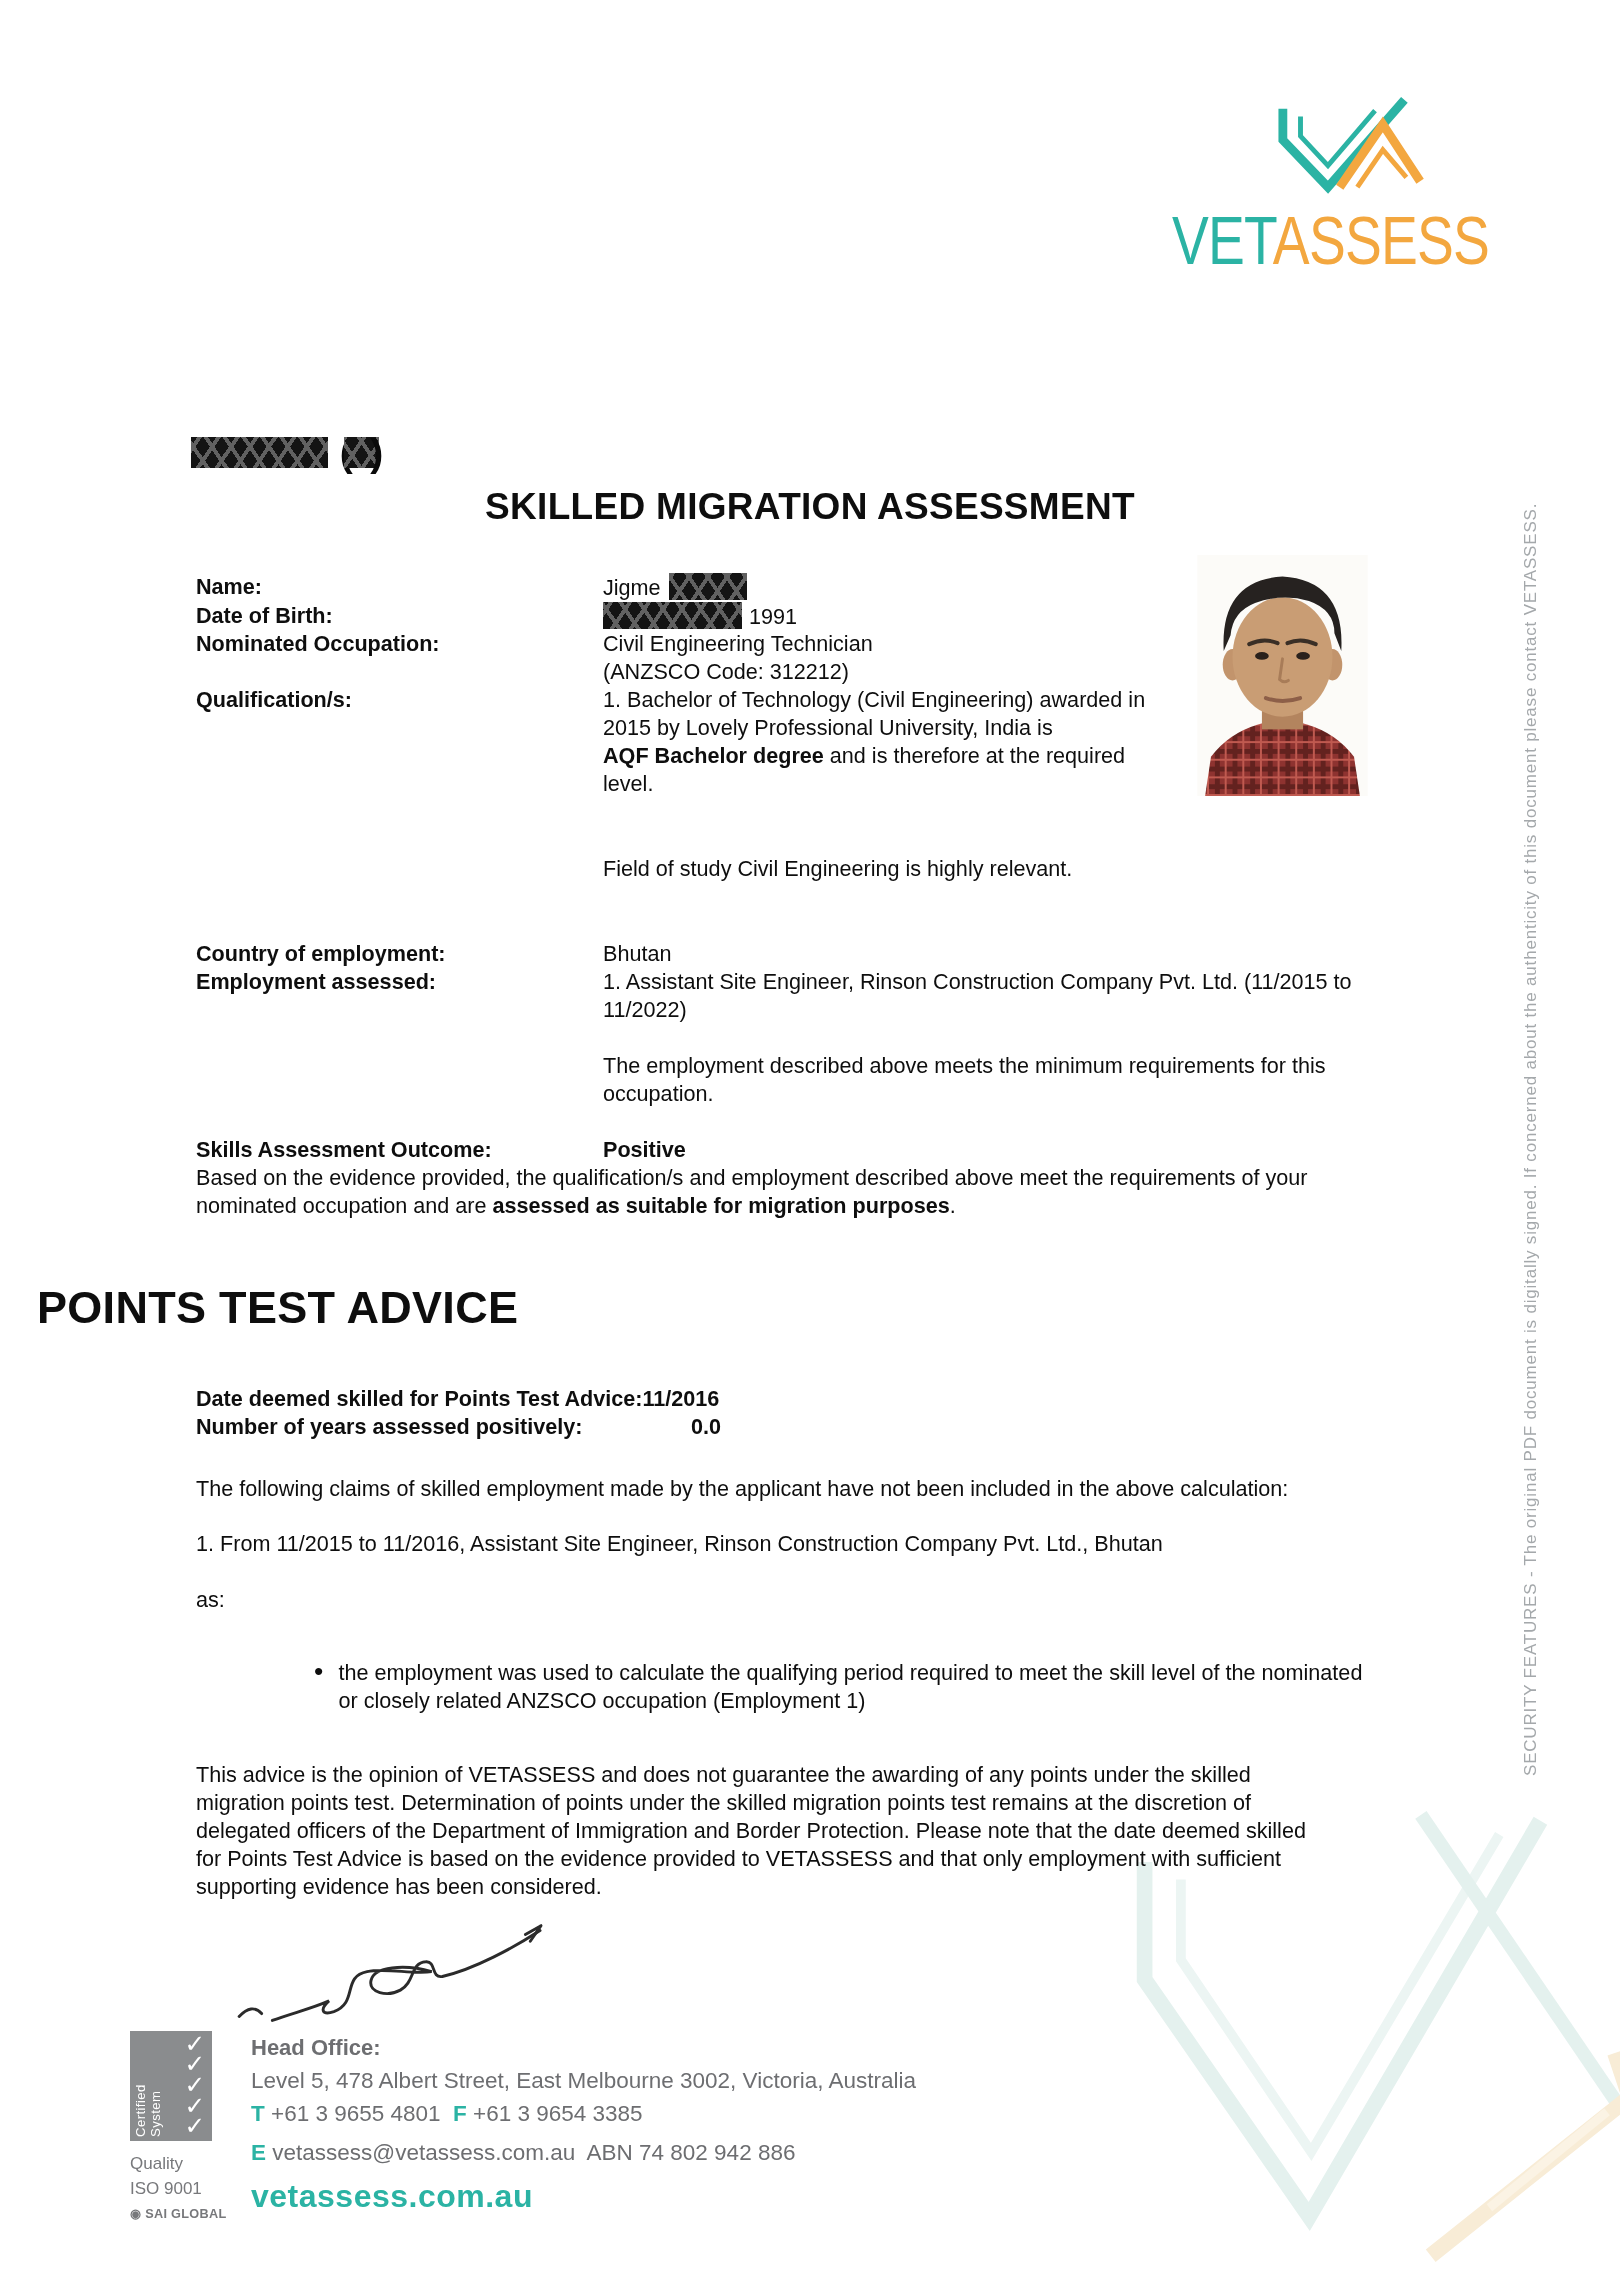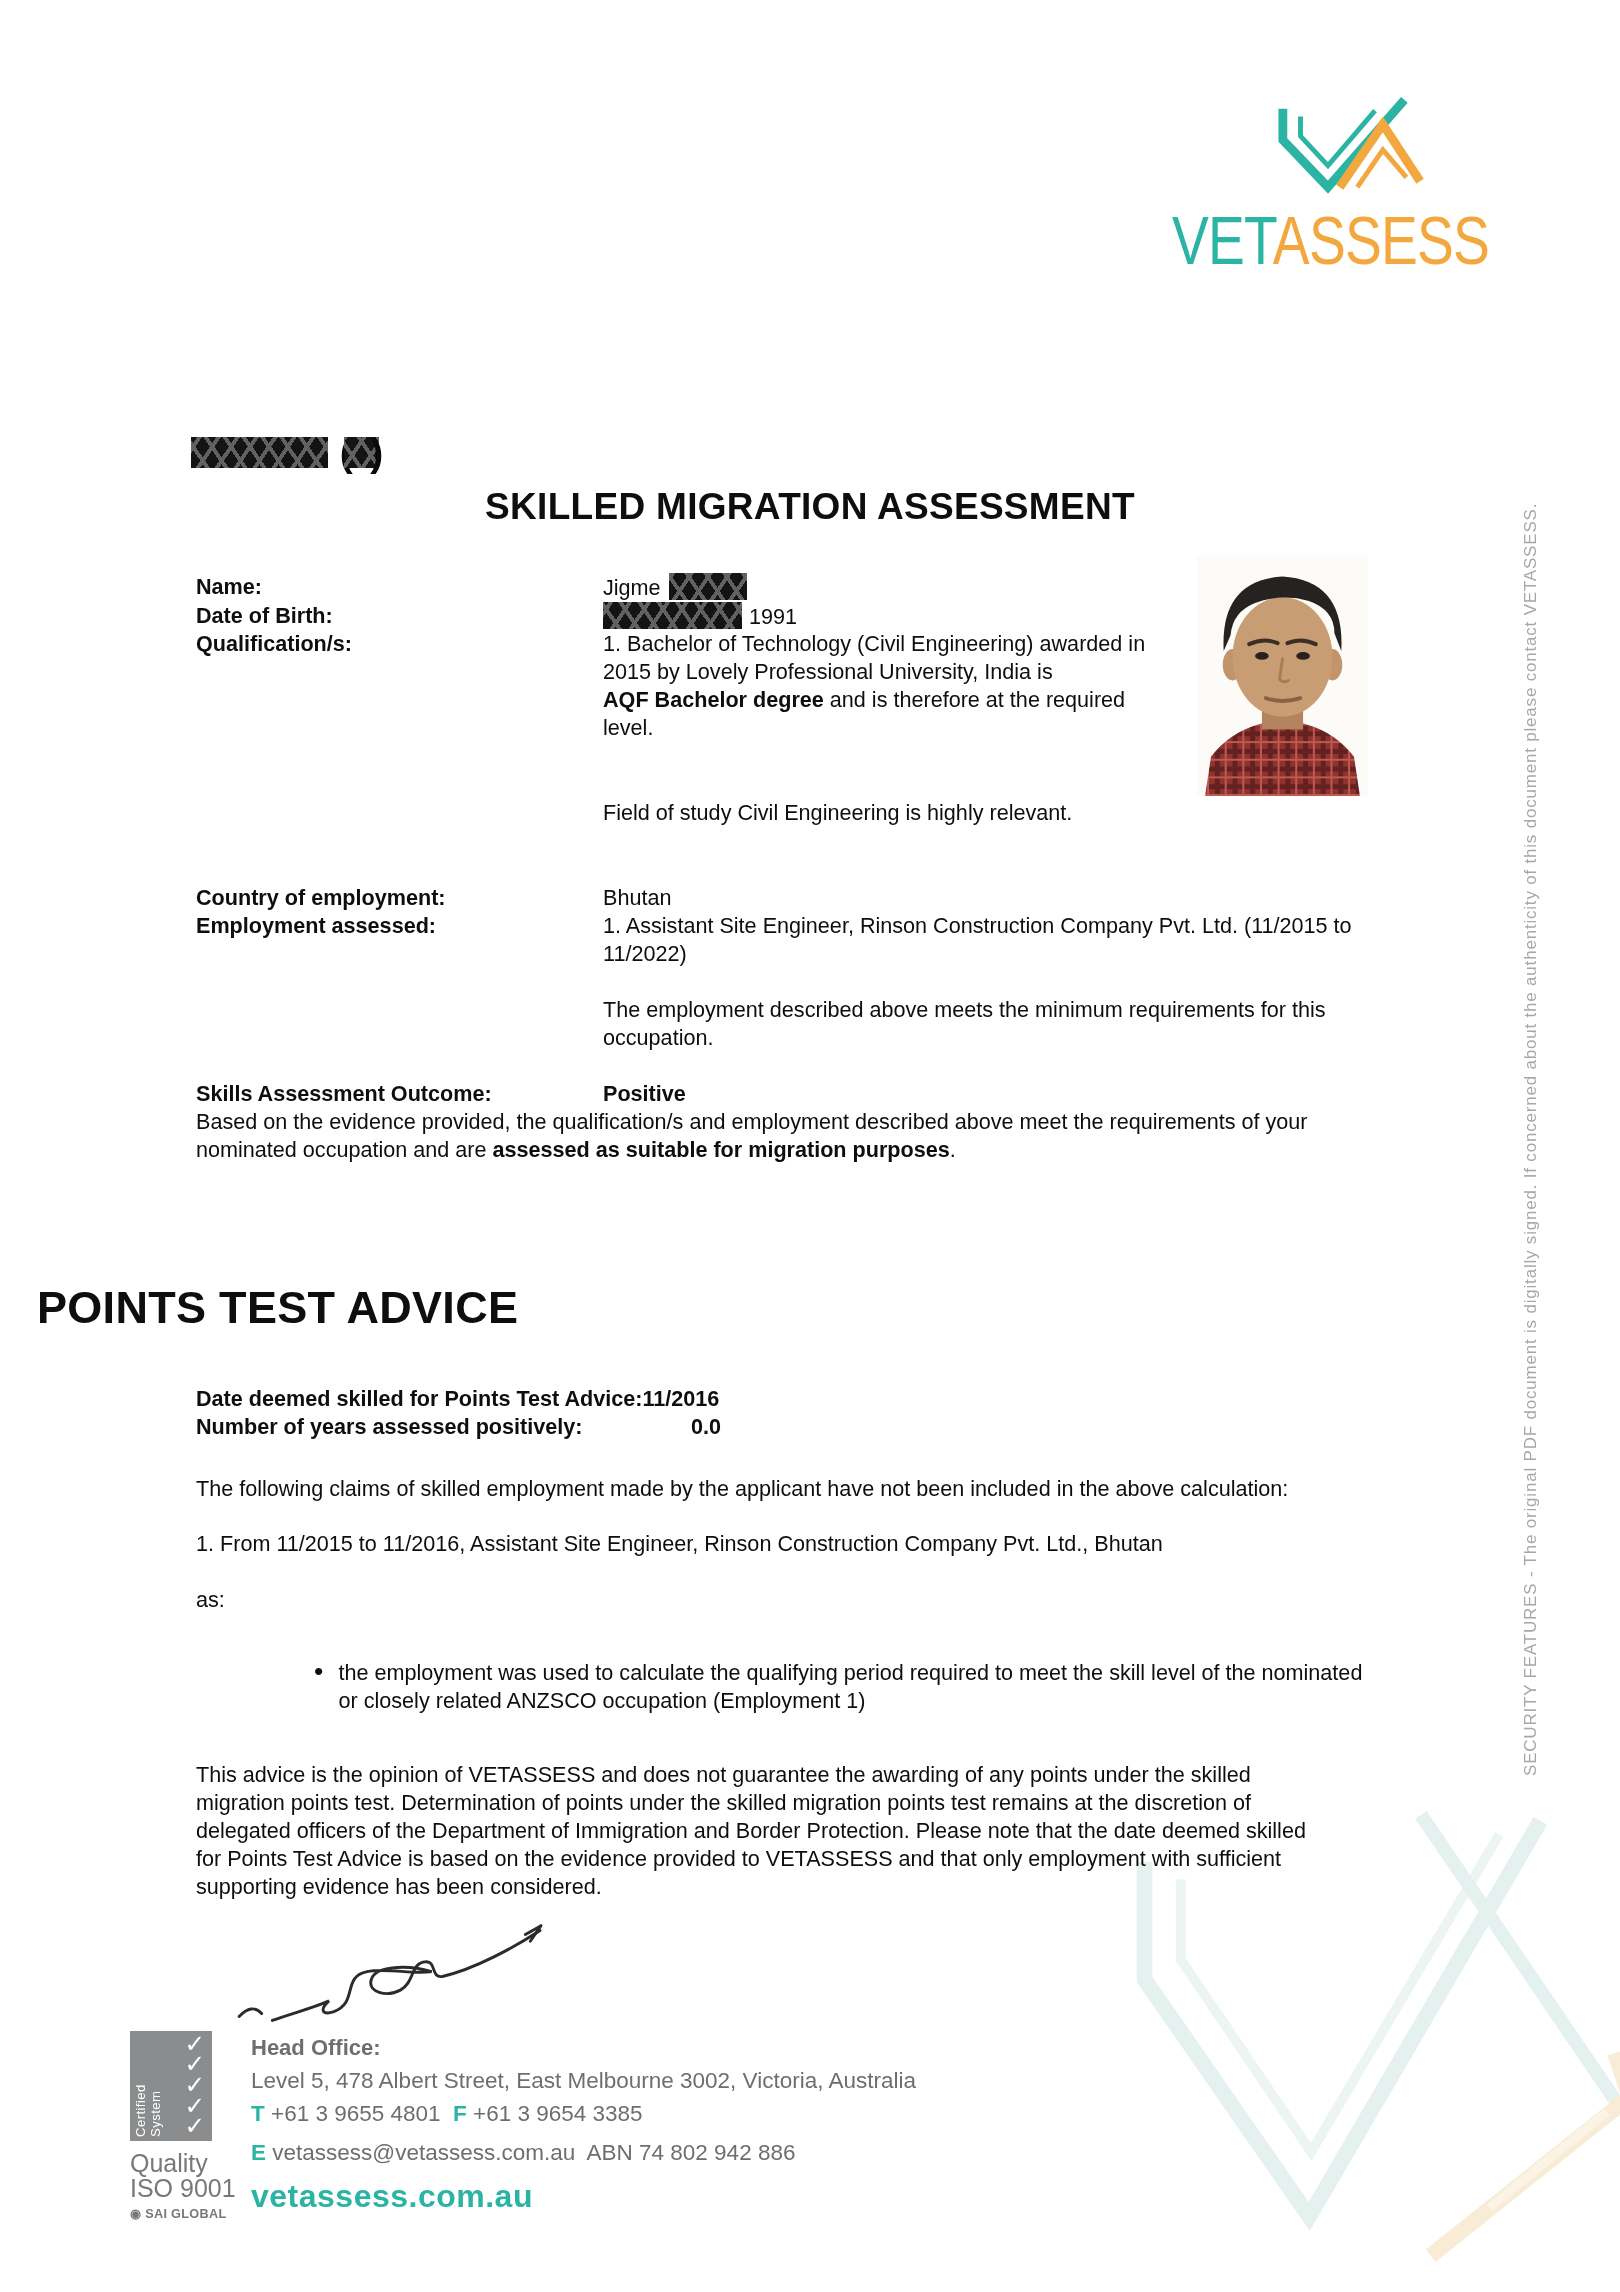--- a/index.html
+++ b/index.html
@@ -69,21 +69,21 @@
   .accent{color:#2bb3a4;font-weight:bold;}
   .email-line{margin-top:5.9px;}
   .website{margin-top:11px;color:#2bb3a4;font-size:32px;font-weight:700;letter-spacing:0.5px;}
   .iso{position:absolute;left:130px;top:2031px;width:127px;color:#77787b;}
   .iso-box{width:82px;height:110px;background:#8a8c8e;position:relative;}
   .iso-side{position:absolute;left:2.9px;top:3.9px;height:102px;writing-mode:vertical-rl;
     transform:rotate(180deg);color:#fff;font-size:13.2px;letter-spacing:0.4px;}
   .iso-checks{position:absolute;right:6.9px;top:2.9px;color:#fff;font-family:"DejaVu Sans",sans-serif;
     font-size:24.5px;font-weight:bold;line-height:20.6px;text-align:center;}
   .iso-checks span{display:block;}
-  .iso-q{font-size:25px;margin-top:9.8px;line-height:25.5px;}
+  .iso-q{font-size:17px;margin-top:9.8px;line-height:25.5px;}
   .iso-sai{font-size:12.7px;font-weight:bold;margin-top:3.9px;letter-spacing:0.3px;}
   
   .watermark{position:absolute;left:1019px;top:1808px;pointer-events:none;}
 </style>
 </head>
 <body>
 
 <div class="page">
 
   <svg class="watermark" width="601" height="484" viewBox="0 0 613 494">
@@ -145,20 +145,27 @@
   <div class="fields">
     <div class="row">
       <div class="field-label">Name:</div>
       <div class="val"><span>Jigme</span><span class="redact redact-inline" style="width:78px;margin-left:8.8px;"></span></div>
     </div>
     <div class="row">
       <div class="field-label">Date of Birth:</div>
       <div class="val"><span class="redact redact-inline" style="width:139px;margin-right:6.9px;"></span><span>1991</span></div>
     </div>
     <div class="row">
+      <div class="field-label">Nominated Occupation:</div>
+      <div class="val">
+        <div>Civil Engineering Technician</div>
+        <div>(ANZSCO Code: 312212)</div>
+      </div>
+    </div>
+    <div class="row">
       <div class="field-label">Qualification/s:</div>
       <div class="val qual-val">
         <div>1. Bachelor of Technology (Civil Engineering) awarded in</div>
         <div>2015 by Lovely Professional University, India is</div>
         <div><span class="bold">AQF Bachelor degree</span><span> and is therefore at the required</span></div>
         <div>level.</div>
       </div>
     </div>
     <div class="row gap2">
       <div class="field-label"></div>

